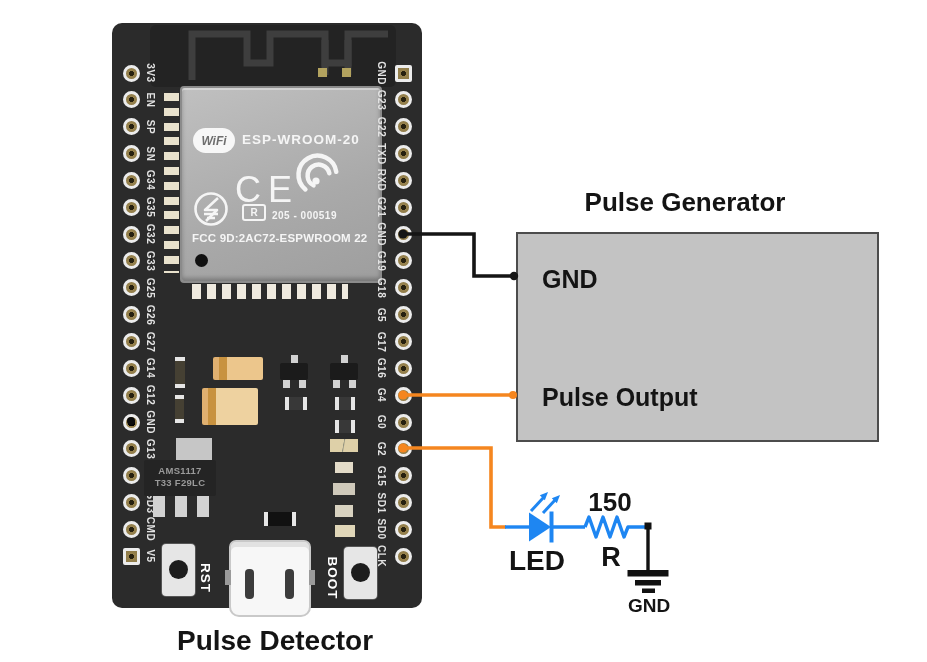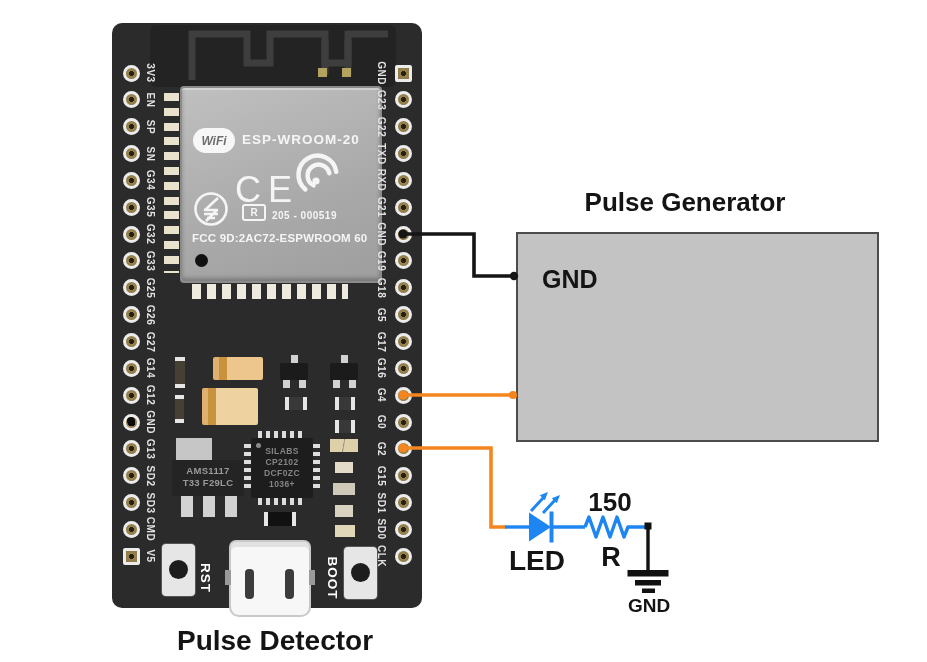--- a/index.html
+++ b/index.html
@@ -76,21 +76,21 @@
         </g>
         <circle cx="24" cy="31" r="3.6" fill="#f5f5f5"></circle>
       </svg>
       <svg class="abs" style="left:11px;top:103px;" width="36" height="36" viewBox="0 0 36 36">
         <circle cx="18" cy="18" r="15.5" fill="none" stroke="#f5f5f5" stroke-width="2.6"></circle>
         <path d="M25 7 L12 19 H24 L13 30" fill="none" stroke="#f5f5f5" stroke-width="2.6" stroke-linejoin="round"></path>
         <path d="M11 23 H25 M14 27 H22" stroke="#f5f5f5" stroke-width="2.4"></path>
       </svg>
       <div class="shield-txt" style="left:60px;top:116px;width:20px;height:13px;border:2px solid #f5f5f5;border-radius:3px;text-align:center;font-size:10px;font-weight:bold;line-height:13px;">R</div>
       <div class="shield-txt" style="left:90px;top:116px;font-size:10px;font-weight:bold;letter-spacing:.5px;margin-top:6px;">205 - 000519</div>
-      <div class="shield-txt" style="left:10px;top:144px;font-size:11.5px;font-weight:bold;letter-spacing:.2px;">FCC 9D:2AC72-ESPWROOM 60</div>
+      <div class="shield-txt" style="left:10px;top:144px;font-size:11.5px;font-weight:bold;letter-spacing:.2px;">FCC 9D:2AC72-ESPWROOM 22</div>
       <div class="abs" style="left:13px;top:166px;width:13px;height:13px;border-radius:50%;background:#111;"></div>
     </div>
 
     <div class="abs" style="left:63px;top:334px;width:10px;height:23px;background:#454033;border-top:4px solid #e6e6e6;border-bottom:4px solid #e6e6e6;"></div>
     <div class="abs" style="left:63px;top:372px;width:9px;height:20px;background:#454033;border-top:4px solid #e6e6e6;border-bottom:4px solid #e6e6e6;"></div>
     <div class="abs cap" style="left:101px;top:334px;width:44px;height:23px;background:#ecc68c;border-left:6px solid #e0b070;box-shadow:inset 8px 0 0 #c8923f;"></div>
     <div class="abs cap" style="left:90px;top:365px;width:50px;height:37px;background:#eed2a0;border-left:6px solid #e0b070;box-shadow:inset 8px 0 0 #c8923f;"></div>
 
     <div class="abs sot" style="left:168px;top:340px;width:28px;height:17px;">
       <div class="leg" style="left:11px;top:-8px;width:7px;height:8px;"></div>
@@ -101,35 +101,22 @@
       <div class="leg" style="left:11px;top:-8px;width:7px;height:8px;"></div>
       <div class="leg" style="left:3px;top:17px;width:7px;height:8px;"></div>
       <div class="leg" style="left:19px;top:17px;width:7px;height:8px;"></div>
     </div>
     <div class="abs twoterm" style="left:173px;top:374px;width:14px;height:13px;"></div>
     <div class="abs twoterm" style="left:223px;top:374px;width:12px;height:13px;"></div>
     <div class="abs twoterm" style="left:223px;top:397px;width:12px;height:13px;"></div>
 
     <div class="abs" style="left:64px;top:415px;width:36px;height:25px;background:#c6c6c6;"></div>
 
-    <div class="abs" style="left:139px;top:415px;width:62px;height:60px;background:#1d1d1d;border-radius:2px;z-index:2;">
-      <div style="position:absolute;left:7px;top:-7px;width:48px;height:7px;background:repeating-linear-gradient(90deg,#ddd 0 4px,rgba(0,0,0,0) 4px 8px);"></div>
-      <div style="position:absolute;left:7px;top:60px;width:48px;height:7px;background:repeating-linear-gradient(90deg,#ddd 0 4px,rgba(0,0,0,0) 4px 8px);"></div>
-      <div style="position:absolute;left:-7px;top:6px;width:7px;height:48px;background:repeating-linear-gradient(180deg,#ddd 0 4px,rgba(0,0,0,0) 4px 8px);"></div>
-      <div style="position:absolute;left:62px;top:6px;width:7px;height:48px;background:repeating-linear-gradient(180deg,#ddd 0 4px,rgba(0,0,0,0) 4px 8px);"></div>
-      <div style="position:absolute;left:5px;top:5px;width:5px;height:5px;border-radius:50%;background:#8a8a8a;"></div>
-      <div style="position:absolute;left:0;top:8px;width:62px;">
-        <div class="chip-line">SILABS</div>
-        <div class="chip-line">CP2102</div>
-        <div class="chip-line">DCF0ZC</div>
-        <div class="chip-line">1036+</div>
-      </div>
-    </div>
-
-    <div class="abs" style="left:60px;top:437px;width:72px;height:36px;background:#242424;border-radius:2px;z-index:2;">
+
+    <div class="abs" style="left:32px;top:437px;width:72px;height:36px;background:#242424;border-radius:2px;z-index:2;">
       <div class="leg" style="left:9px;top:36px;width:12px;height:21px;"></div>
       <div class="leg" style="left:31px;top:36px;width:12px;height:21px;"></div>
       <div class="leg" style="left:53px;top:36px;width:12px;height:21px;"></div>
       <div style="position:absolute;left:0;top:5px;width:72px;">
         <div class="reg-line">AMS1117</div>
         <div class="reg-line">T33 F29LC</div>
       </div>
     </div>
 
     <div class="abs twoterm" style="left:152px;top:489px;width:24px;height:14px;background:#111;"></div>
@@ -237,20 +224,21 @@
         <div class="hole" style="left: 282.5px; top: 524.8px;"></div>
         <div class="pin-label" style="left: 269px; top: 533.3px;">CLK</div>
       </div>
   </div>
 
   <div class="big-label center" style="left:685px;top:202px;font-size:26px;">Pulse Generator</div>
 
   <div class="big-label center" style="left:275px;top:641px;font-size:28px;">Pulse Detector</div>
   <div id="gen-box">
     <div class="big-label" style="left:24px;top:31px;font-size:25px;position:absolute;">GND</div>
+    <div class="big-label" style="left:24px;top:149px;font-size:25px;position:absolute;">Pulse Output</div>
   </div>
 
   <svg id="wires" width="927" height="662" viewBox="0 0 927 662">
 
     <path d="M403 234 H474 V276 H514" fill="none" stroke="#151515" stroke-width="3.6"></path>
     <circle cx="514" cy="276" r="4.2" fill="#151515"></circle>
     <circle cx="403" cy="234" r="4.6" fill="#151515"></circle>
 
     <path d="M403 395 H513" fill="none" stroke="#F5861F" stroke-width="3.6"></path>
     <circle cx="513" cy="395" r="4" fill="#F5861F"></circle>

